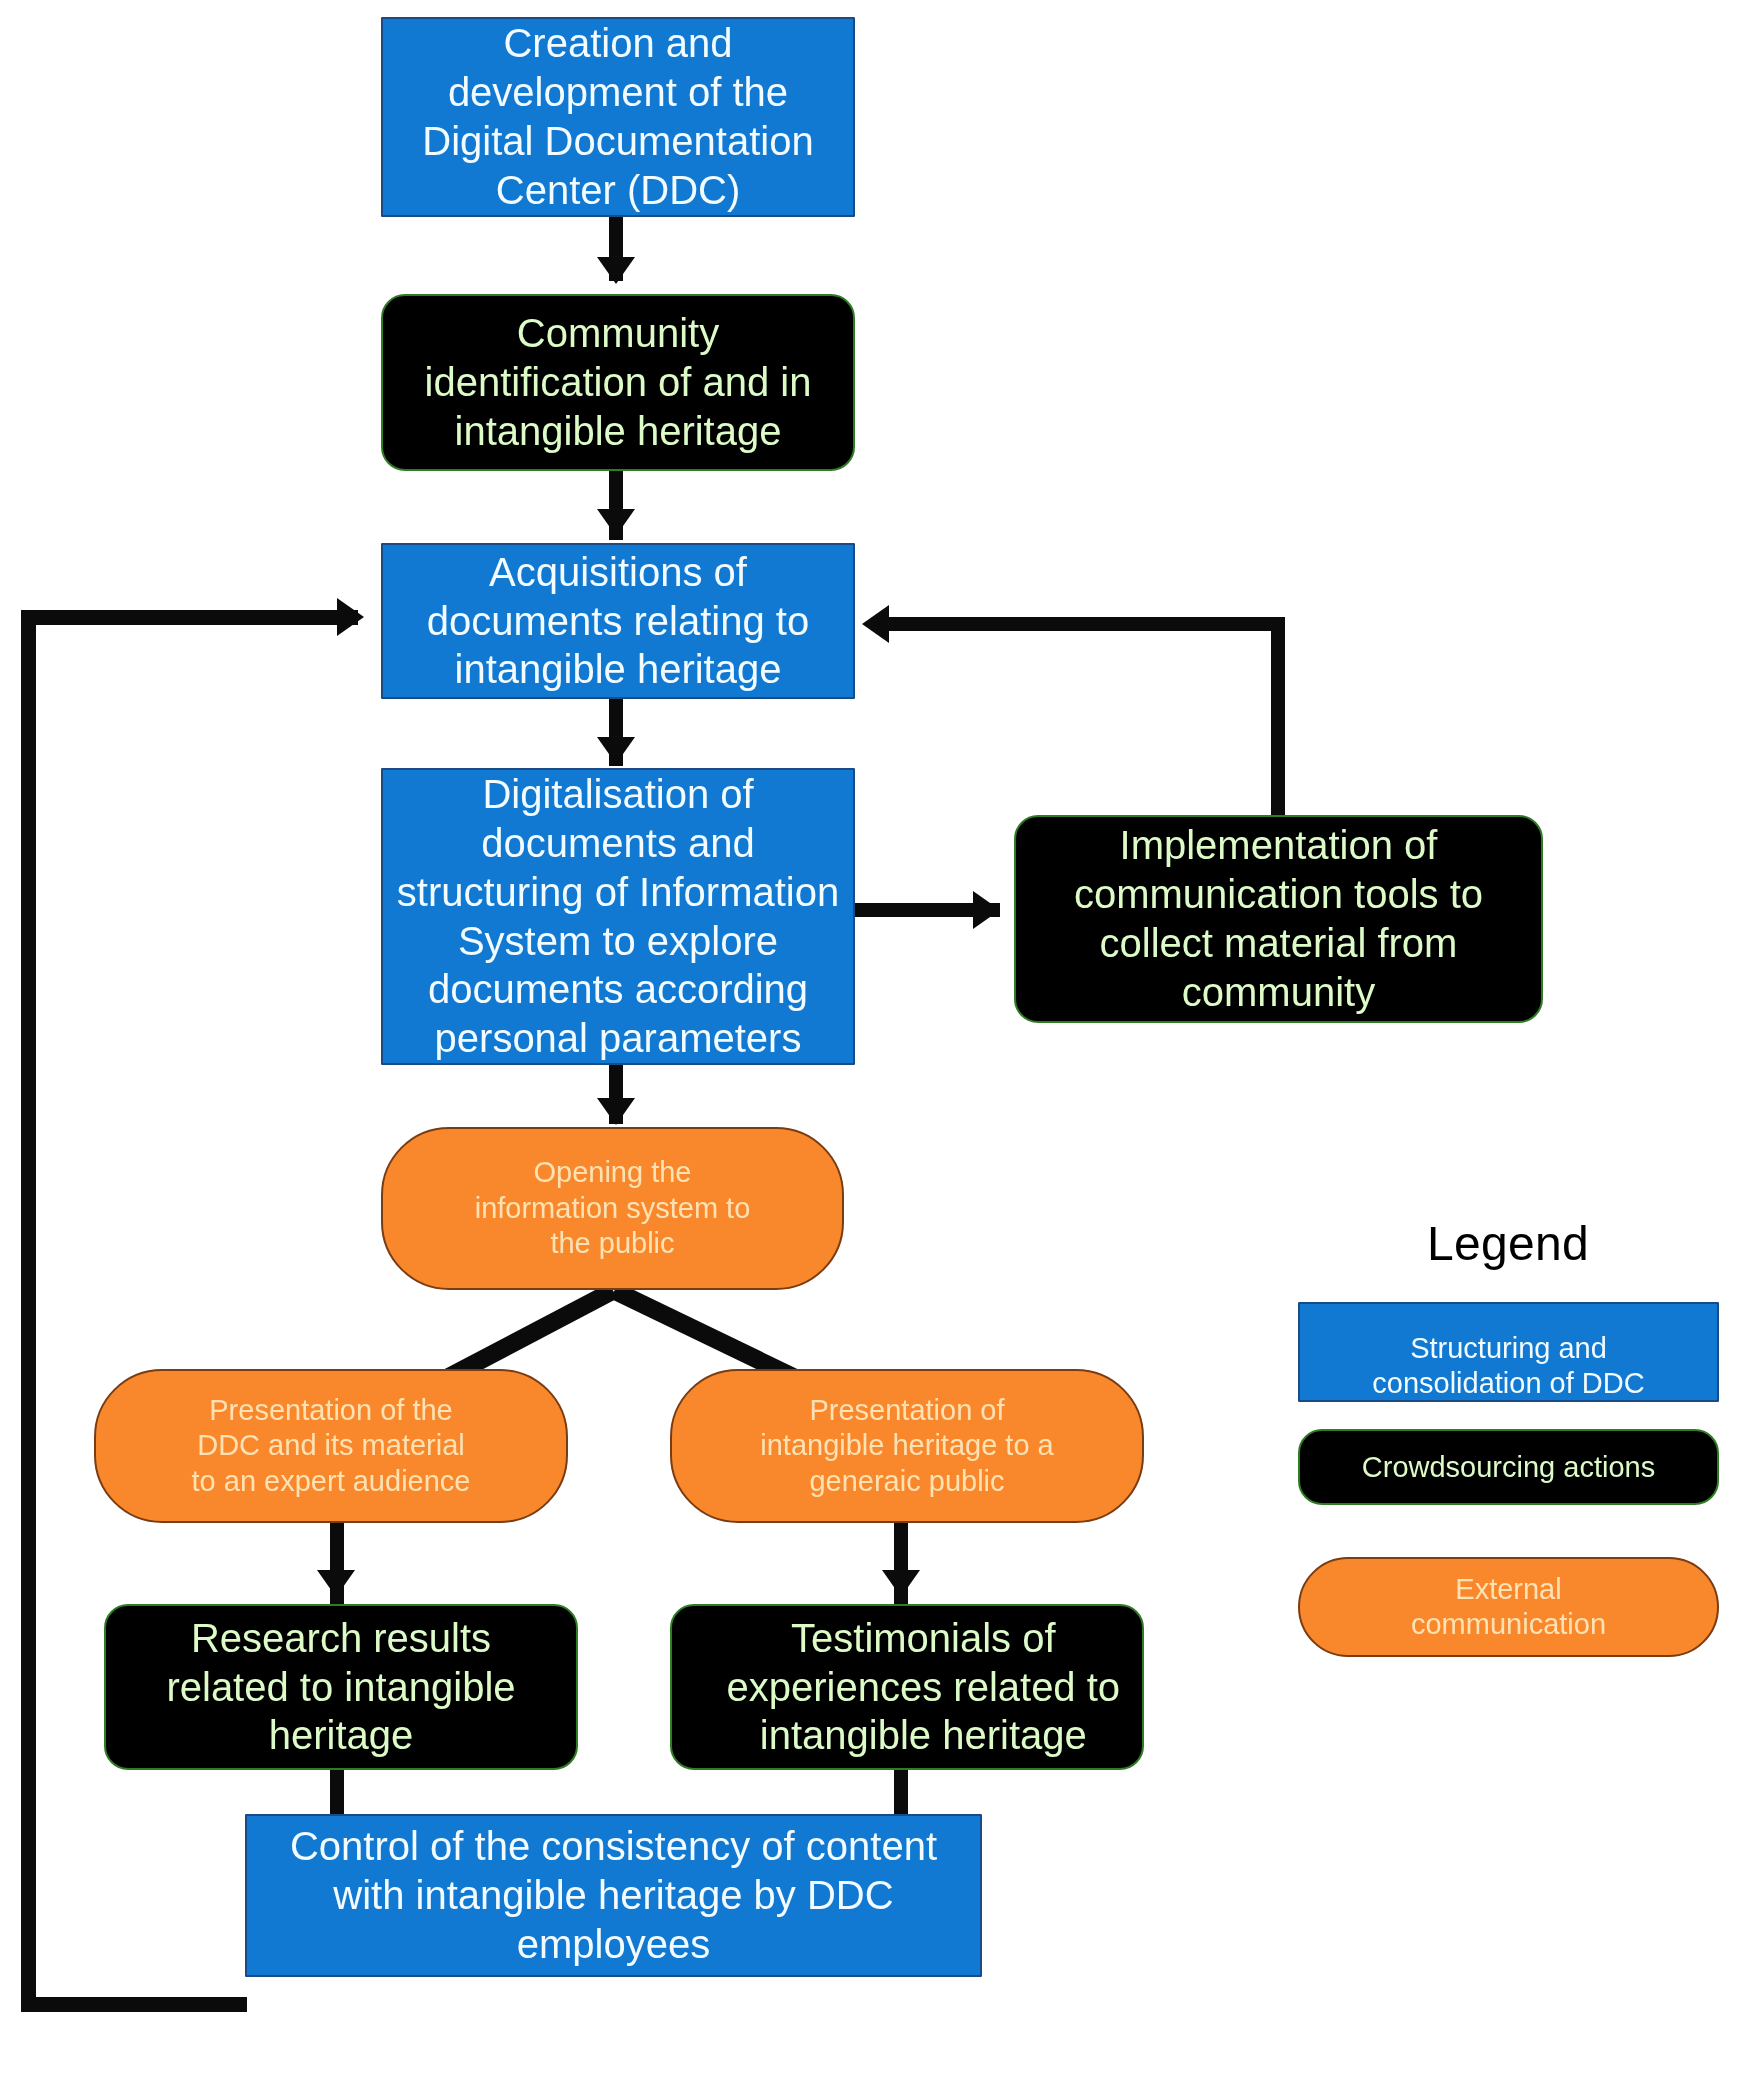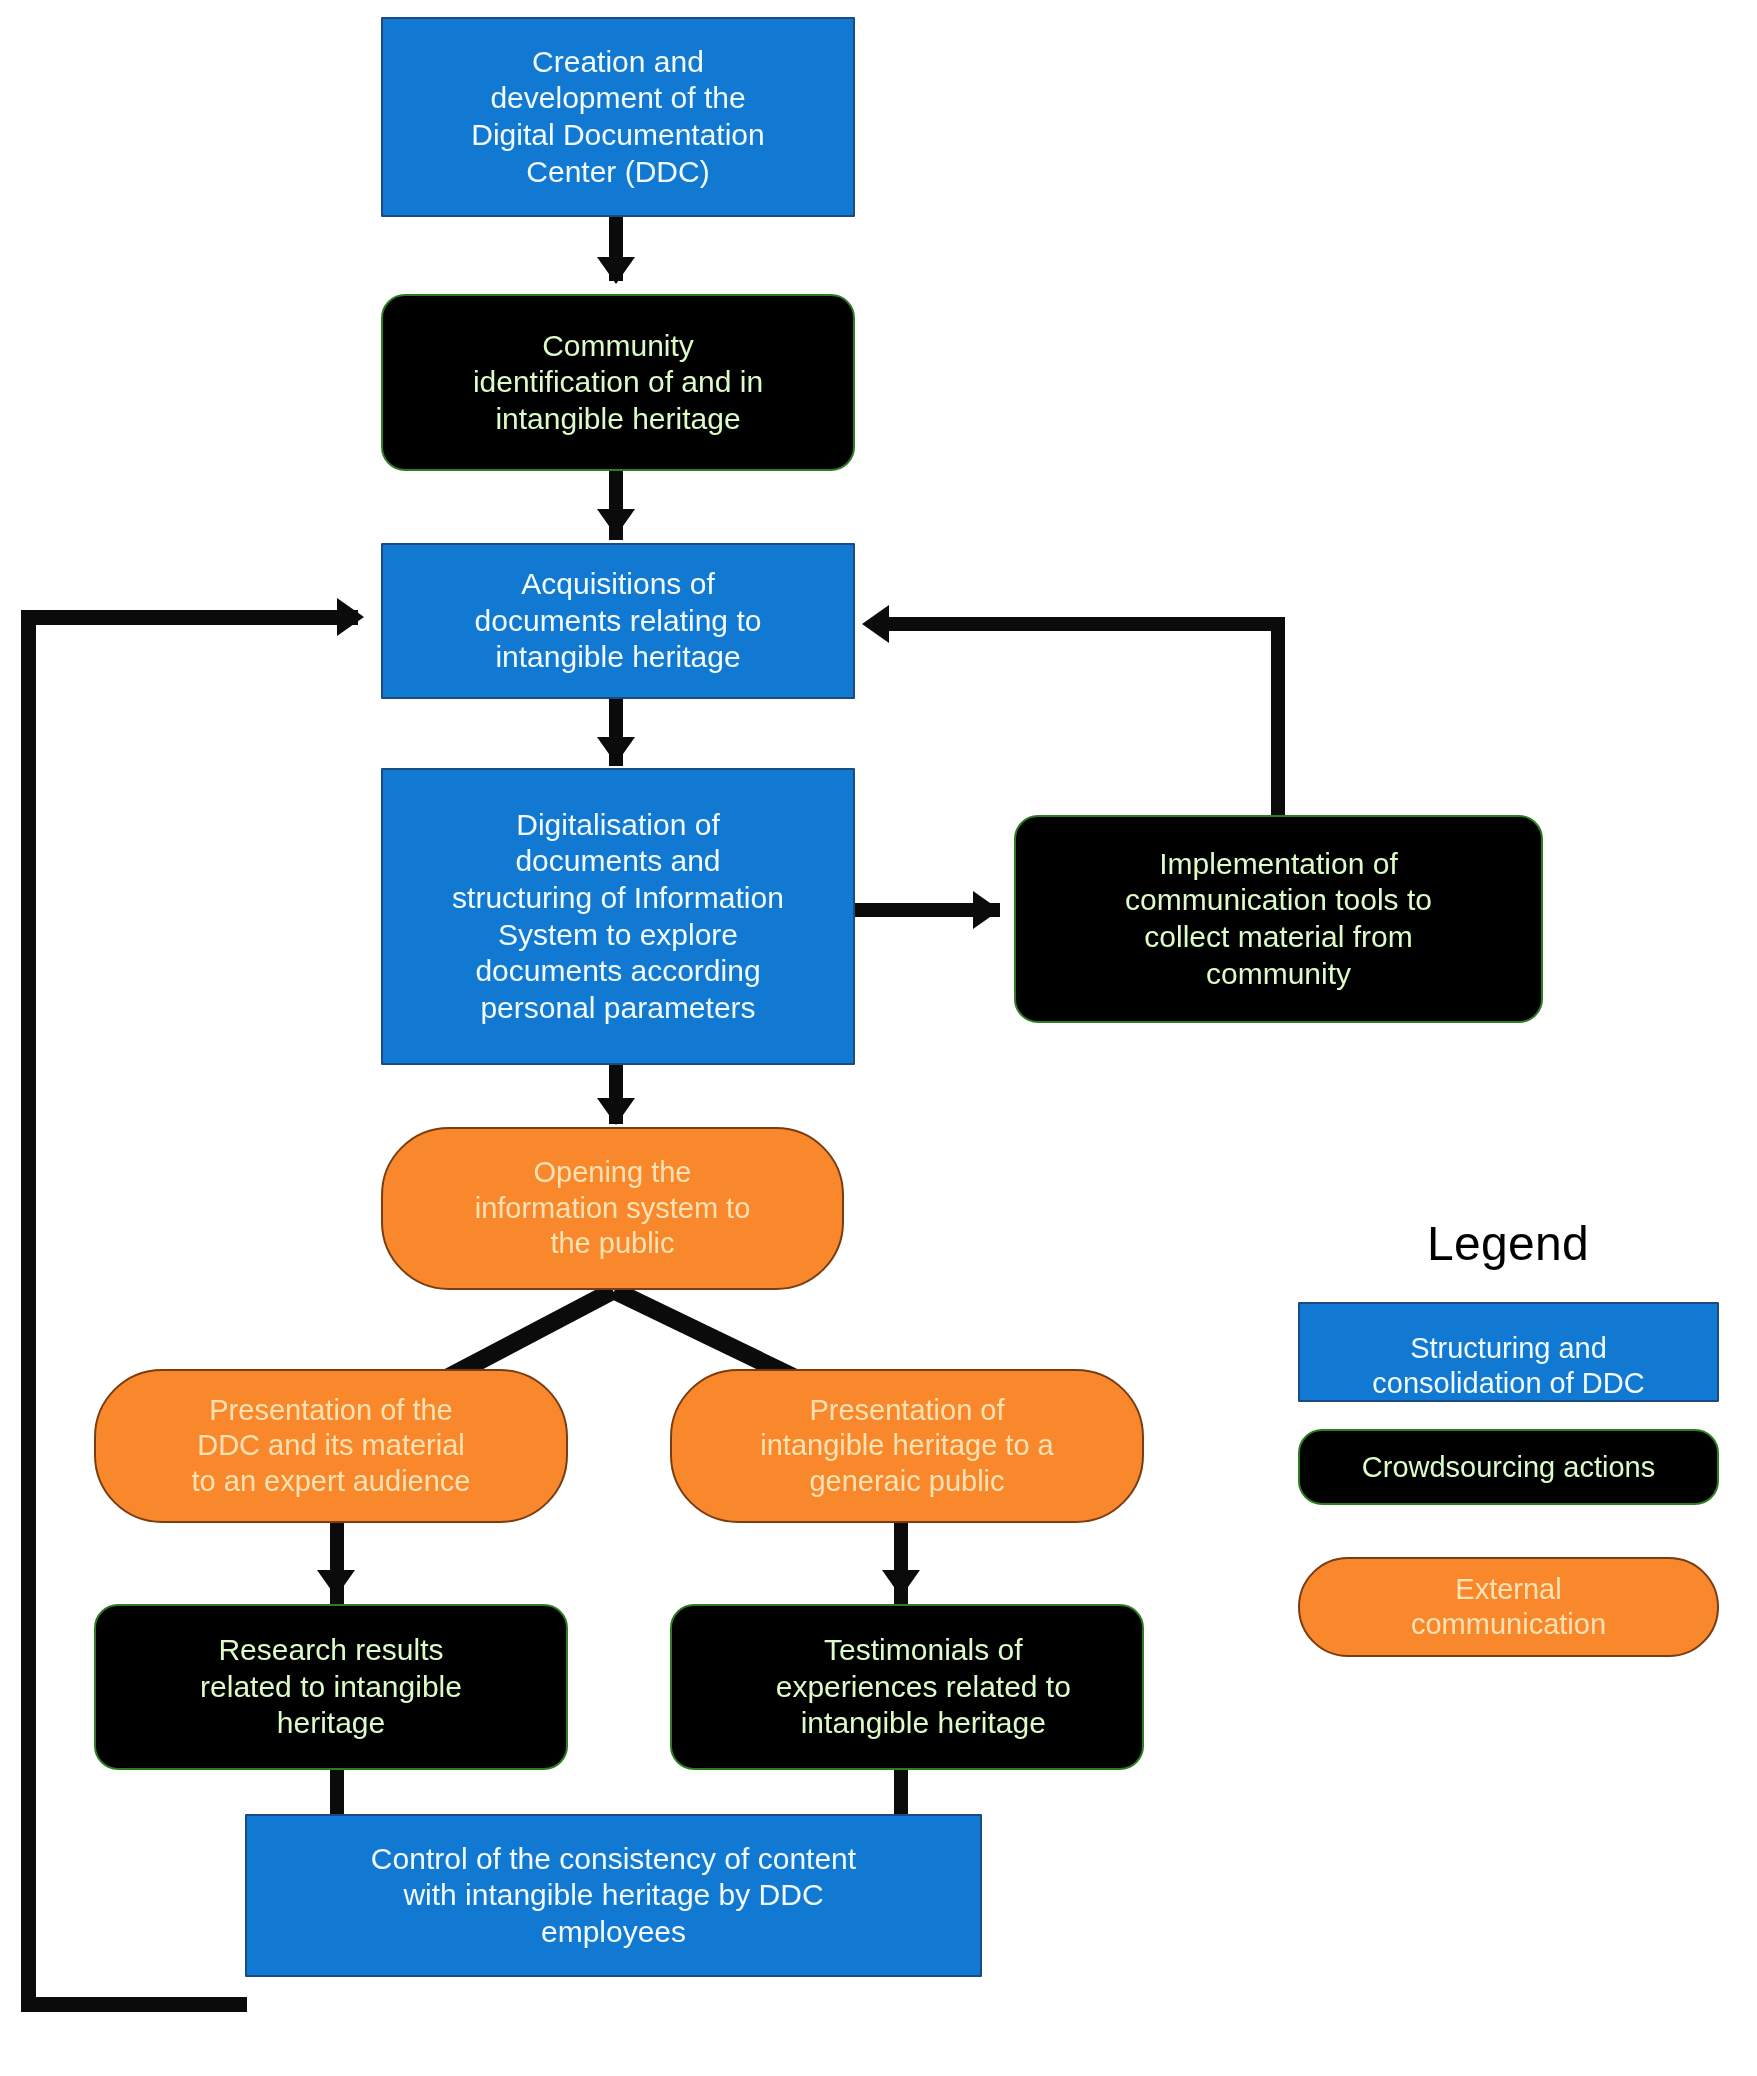--- a/index.html
+++ b/index.html
@@ -44,21 +44,21 @@
     color: #ddfbc7;
     border-radius: 24px;
   }
   .n-orange {
     background: #f9882c;
     border: 2.1px solid #7a3c12;
     color: #ffe2b4;
     border-radius: 68px;
   }
   
-  .fs-big   { font-size: 30px; }
+  .fs-big   { font-size: 40px; }
   .fs-med   { font-size: 29px; }
 
   
   #legend {
     position: absolute;
     left: 1266px;
     top: 1216px;
     width: 484px;
     z-index: 4;
   }
@@ -211,21 +211,21 @@
 DDC  and its material
 to an expert audience</span>
   </div>
 
   <div class="node n-orange fs-med" style="left:670px; top:1369px; width:474px; height:154px;">
     <span class="label">Presentation  of
 intangible heritage  to a
 generaic  public</span>
   </div>
 
-  <div class="node n-green fs-big" style="left:94px; top:1604px; width:474px; height:166px;">
+  <div class="node n-green fs-big" style="left:104px; top:1604px; width:474px; height:166px;">
     <span class="label">Research results
 related to intangible
 heritage</span>
   </div>
 
   <div class="node n-green fs-big" style="left:670px; top:1604px; width:474px; height:166px;padding-left:40px;">
     <span class="label">Testimonials of
 experiences related to
 intangible heritage</span>
   </div>

